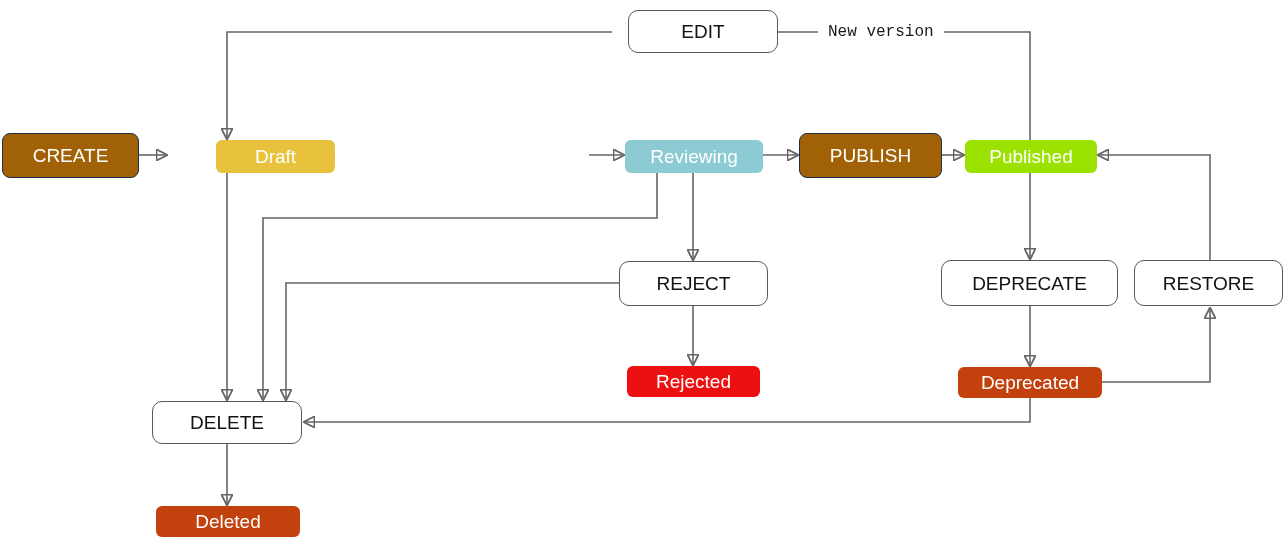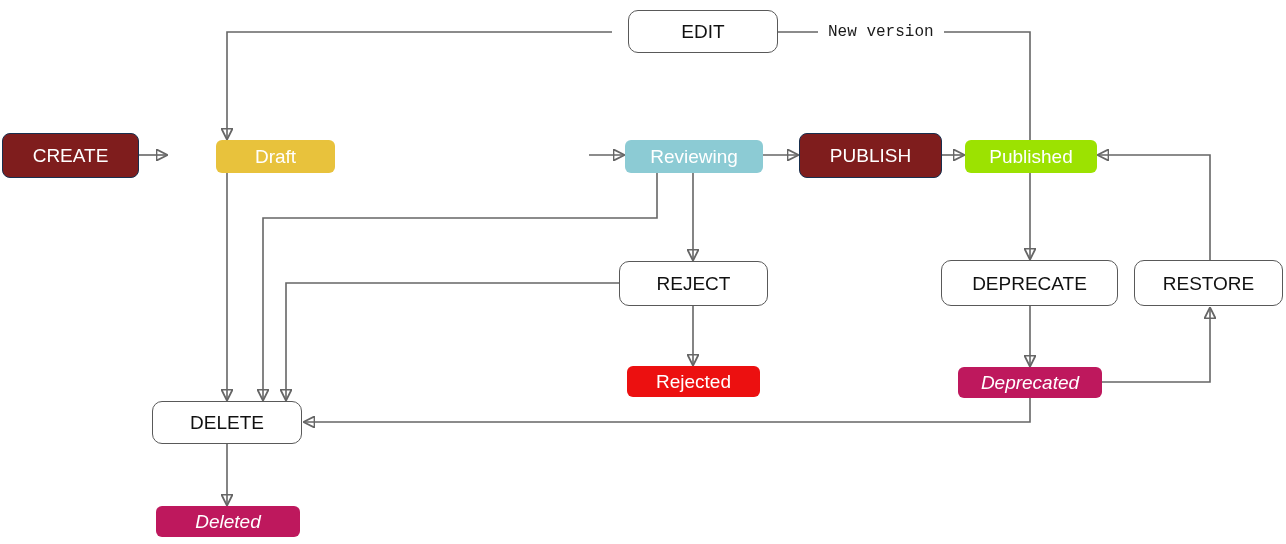--- a/index.html
+++ b/index.html
@@ -31,41 +31,41 @@
     box-sizing: border-box;
     display: flex;
     align-items: center;
     justify-content: center;
     font-size: 19px;
     line-height: 1;
     white-space: nowrap;
     text-align: center;
   }
   .action {
-    background: #7f1d1d;
+    background: #a16207;
     color: #ffffff;
     border: 1px solid #182F4E;
     border-radius: 8px;
   }
   .plain {
     background: #ffffff;
     color: #111111;
     border: 1.5px solid #595959;
     border-radius: 10px;
   }
   .state {
     color: #ffffff;
     border: none;
     border-radius: 6px;
   }
   .state-draft      { background: #E8C23C; }
   .state-reviewing  { background: #8CCBD4; }
   .state-published  { background: #9CE201; }
   .state-rejected   { background: #EC1010; }
-  .state-gray       { background: #be185d; font-style: italic; }
+  .state-gray       { background: #c2410c; }
   .edge-label {
     position: absolute;
     background: #ffffff;
     color: #1a1a1a;
     font-size: 16px;
     padding: 0 10px;
     line-height: 20px;
   }
 </style>
 </head>

